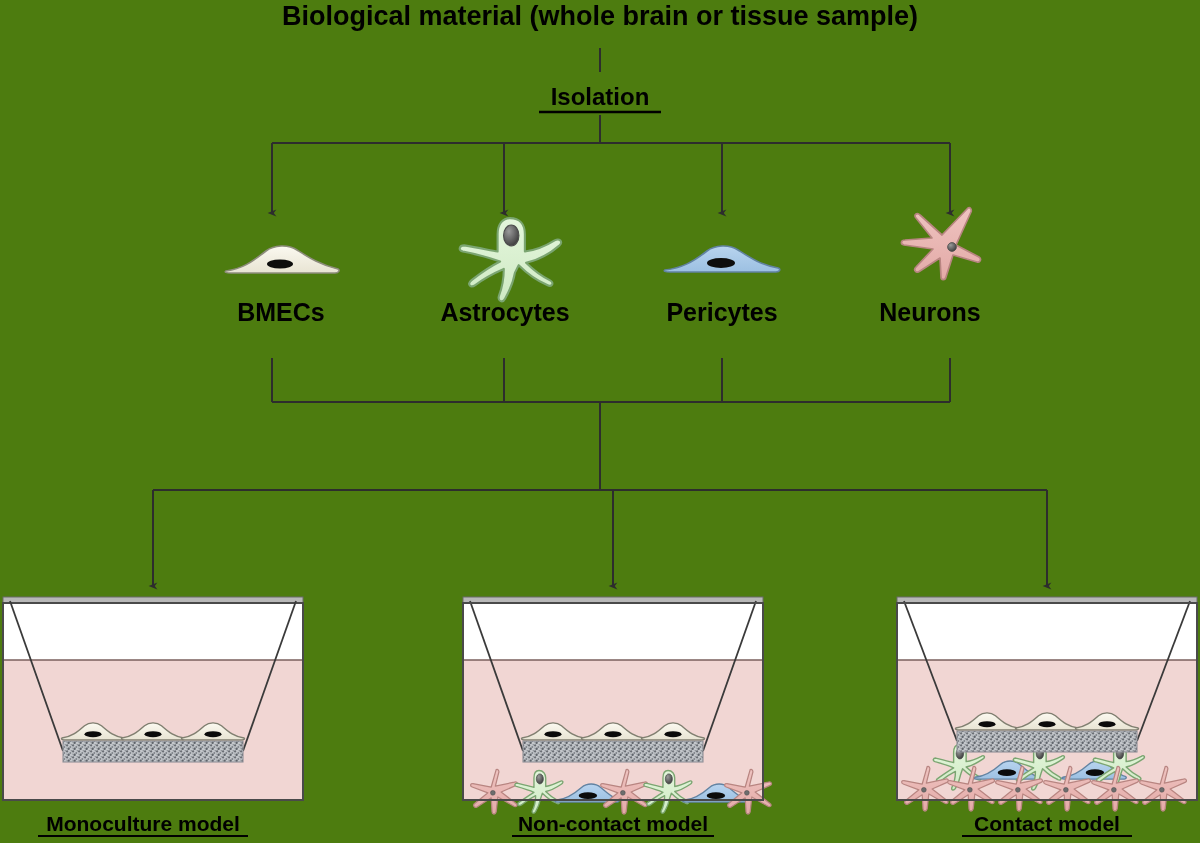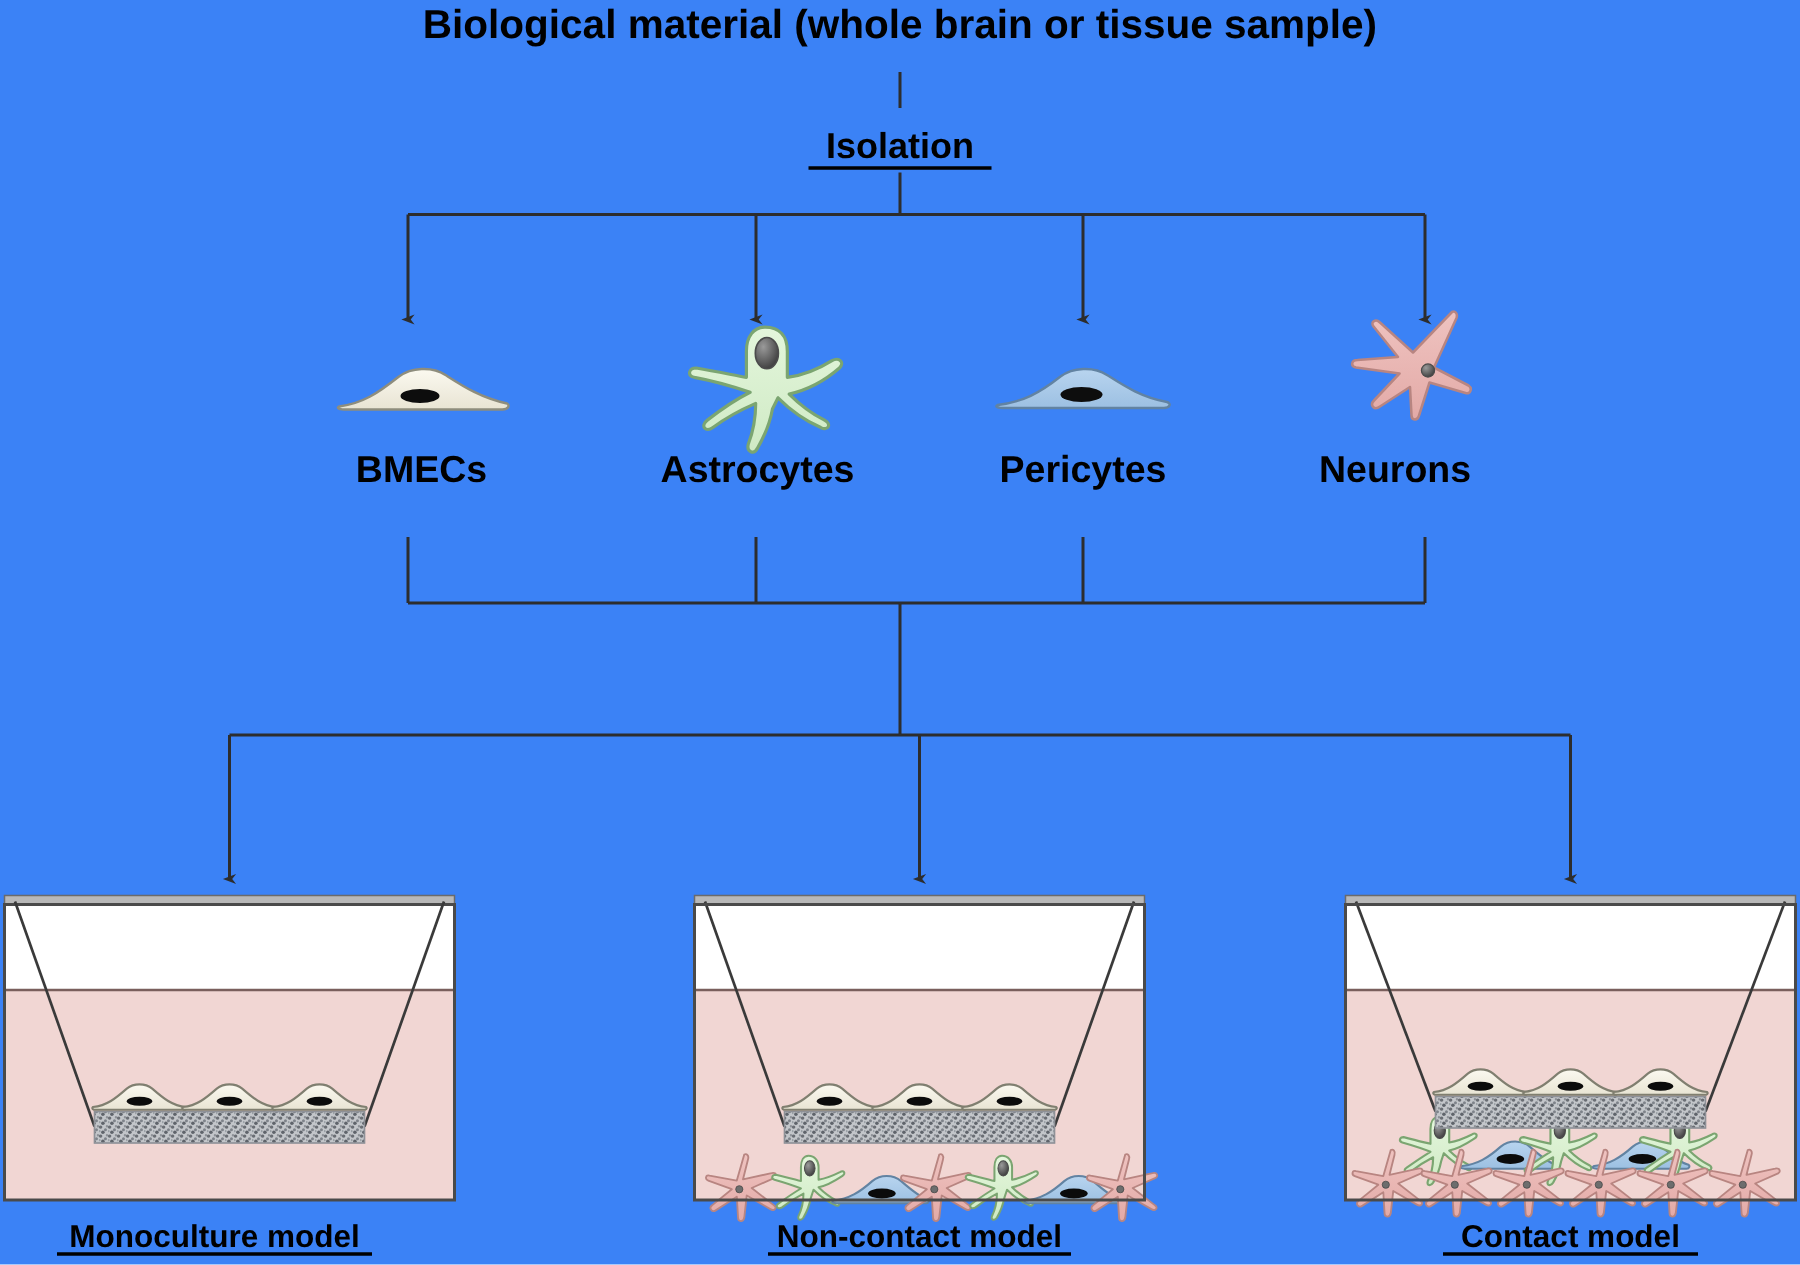--- a/index.html
+++ b/index.html
@@ -1,18 +1,18 @@
 <!DOCTYPE html>
 <html><head>
 <meta charset="utf-8">
 <style>
   html,body{margin:0;padding:0;background:#ffffff;}
   body{width:1200px;height:843px;overflow:hidden;
        font-family:"Liberation Sans","DejaVu Sans",sans-serif;color:#000;}
-  #stage{position:relative;width:1200px;height:843px;background:#3b82f6;}
+  #stage{position:relative;width:1200px;height:843px;background:#4d7c0f;}
   svg#diagram{position:absolute;left:0;top:0;width:1200px;height:843px;display:block;}
   .ttl{font-weight:bold;font-size:27px;}
   .isolation{font-weight:bold;font-size:24px;}
   .celllbl{font-weight:bold;font-size:25px;}
   .modellbl{font-weight:bold;font-size:21px;}
   text{font-family:"Liberation Sans","DejaVu Sans",sans-serif;fill:#000;}
 </style>
 </head>
 <body>
 

